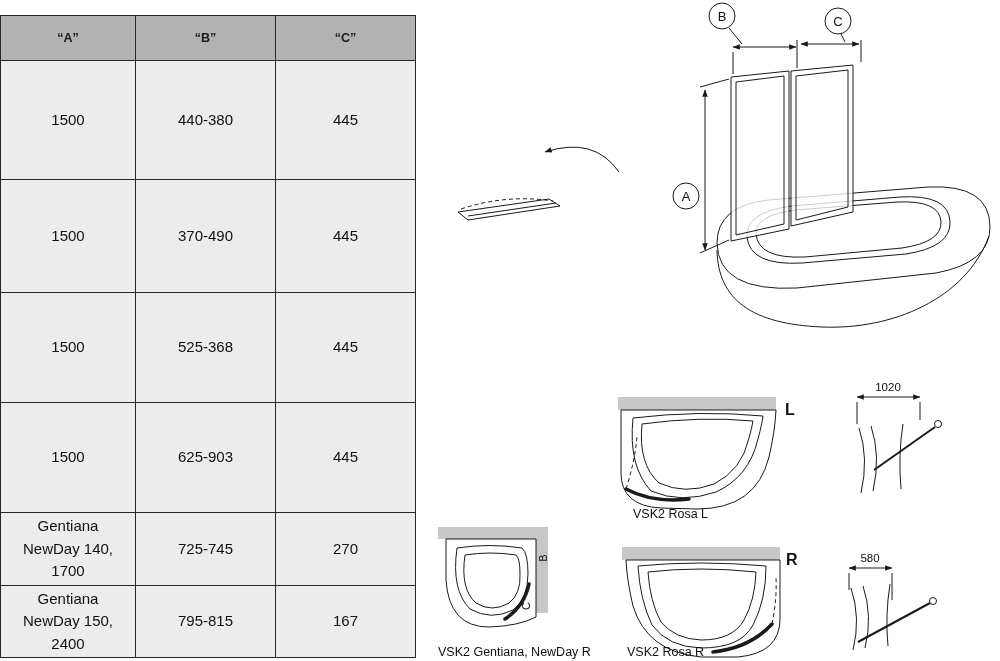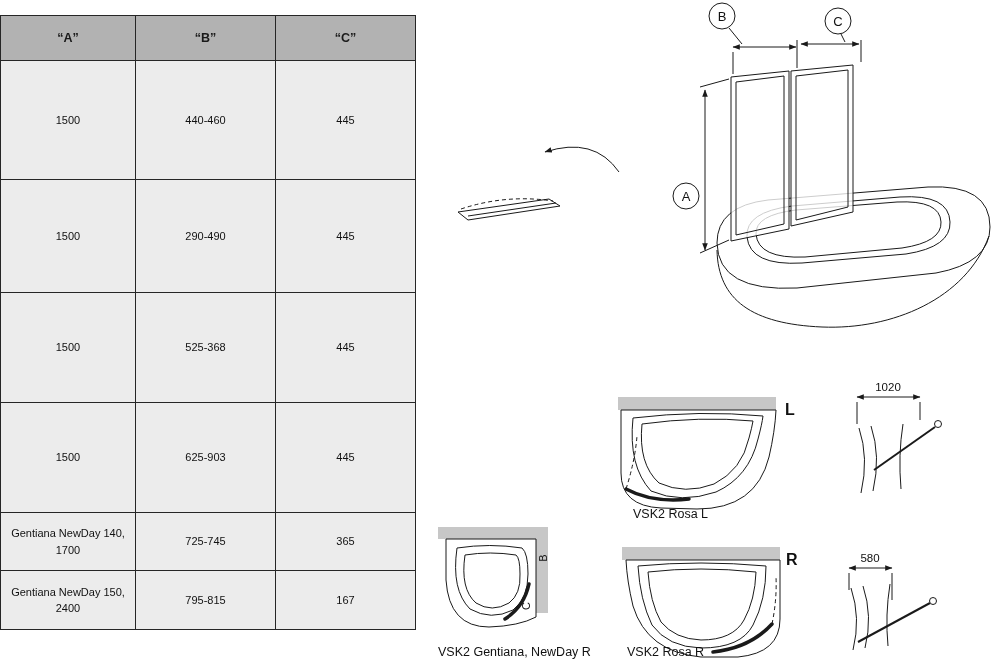--- a/index.html
+++ b/index.html
@@ -5,21 +5,21 @@
   html,body{margin:0;padding:0;background:#fff;}
   .page{position:relative;width:1000px;height:661px;background:#fff;overflow:hidden;
         font-family:"Liberation Sans", sans-serif;color:#111;}
 
   
   .spec-table{position:absolute;left:0;top:15px;width:415px;border-collapse:collapse;table-layout:fixed;}
   .spec-table col.col-a{width:135px;}
   .spec-table col.col-b{width:140px;}
   .spec-table col.col-c{width:140px;}
   .spec-table th,.spec-table td{border:1px solid #262626;text-align:center;vertical-align:middle;
-        padding:2px 8px;font-size:11px;line-height:1.5;}
+        padding:2px 8px;font-size:15px;line-height:1.5;}
   .spec-table th{height:40px;background:#b2b2b2;font-weight:bold;font-size:12.5px;color:#1a1a1a;}
   .spec-table td{background:#ececec;}
   .spec-table tbody tr:nth-child(1) td{height:114px;}
   .spec-table tbody tr:nth-child(2) td{height:108px;}
   .spec-table tbody tr:nth-child(3) td{height:105px;}
   .spec-table tbody tr:nth-child(4) td{height:105px;}
   .spec-table tbody tr:nth-child(5) td{height:53px;}
   .spec-table tbody tr:nth-child(6) td{height:54px;}
 
   
@@ -52,42 +52,42 @@
     <thead>
       <tr>
         <th>“A”</th>
         <th>“B”</th>
         <th>“C”</th>
       </tr>
     </thead>
     <tbody>
       <tr>
         <td>1500</td>
-        <td>440-460</td>
-        <td>445</td>
-      </tr>
-      <tr>
-        <td>1500</td>
-        <td>290-490</td>
+        <td>440-380</td>
+        <td>445</td>
+      </tr>
+      <tr>
+        <td>1500</td>
+        <td>370-490</td>
         <td>445</td>
       </tr>
       <tr>
         <td>1500</td>
         <td>525-368</td>
         <td>445</td>
       </tr>
       <tr>
         <td>1500</td>
         <td>625-903</td>
         <td>445</td>
       </tr>
       <tr>
         <td>Gentiana NewDay 140, 1700</td>
         <td>725-745</td>
-        <td>365</td>
+        <td>270</td>
       </tr>
       <tr>
         <td>Gentiana NewDay 150, 2400</td>
         <td>795-815</td>
         <td>167</td>
       </tr>
     </tbody>
   </table>
 
   <svg class="drawings" viewBox="415 0 585 661">

